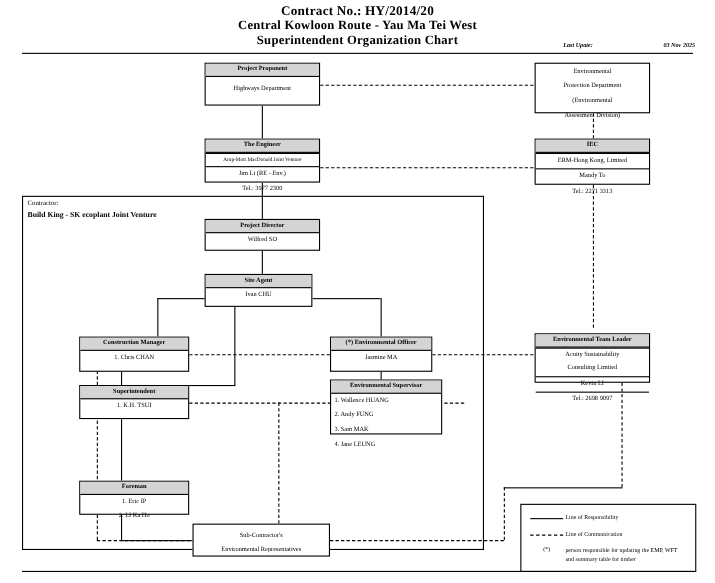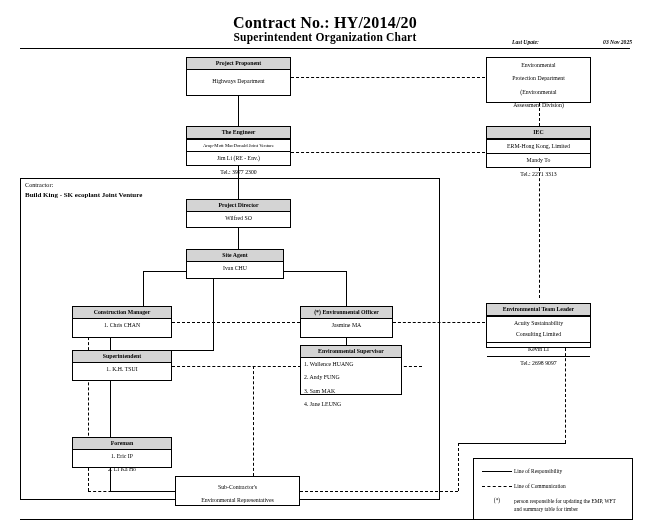--- a/index.html
+++ b/index.html
@@ -1,20 +1,20 @@
 <!DOCTYPE html>
 <html><head>
 <meta charset="utf-8">
 <style>
   html,body{margin:0;padding:0;background:#ffffff;}
   body{font-family:"Liberation Serif", serif;color:#000;}
   #page{position:relative;width:650px;height:530px;overflow:hidden;background:#fff;}
 
   .ttl{position:absolute;width:100%;text-align:center;font-weight:bold;}
-  .ttl1{top:14px;font-size:16px;letter-spacing:.2px;}
+  .ttl1{top:3px;font-size:12px;letter-spacing:.2px;}
   .ttl2{top:17px;font-size:11.5px;letter-spacing:.2px;}
   .ttl3{top:31px;font-size:11.5px;letter-spacing:.2px;}
 
   .hrule{position:absolute;left:20px;top:48px;width:610px;height:0;border-top:1px solid #000;}
 
   .updwrap{position:absolute;left:512px;top:36px;width:120px;height:11px;
            display:flex;justify-content:space-between;align-items:center;}
   .updlbl{font-size:5.6px;font-style:italic;font-weight:bold;}
   .updval{font-size:5.6px;font-style:italic;font-weight:bold;}
 
@@ -49,20 +49,21 @@
   .lgstar{width:30px;text-align:center;font-size:5.4px;}
 
   .btmrule{position:absolute;left:20px;top:519px;width:610px;height:0;border-top:1px solid #000;}
 </style>
 </head>
 <body>
 
 <div id="page">
 
   <div class="ttl ttl1">Contract No.: HY/2014/20</div>
+  <div class="ttl ttl2">Central Kowloon Route - Yau Ma Tei West</div>
   <div class="ttl ttl3">Superintendent Organization Chart</div>
 
   <div class="updwrap">
     <span class="updlbl">Last Upate:</span>
     <span class="updval">03 Nov 2025</span>
   </div>
   <div class="hrule"></div>
 
   <div class="ln lnv" style="left:238px;top:96px;height:30px;"></div>
 

